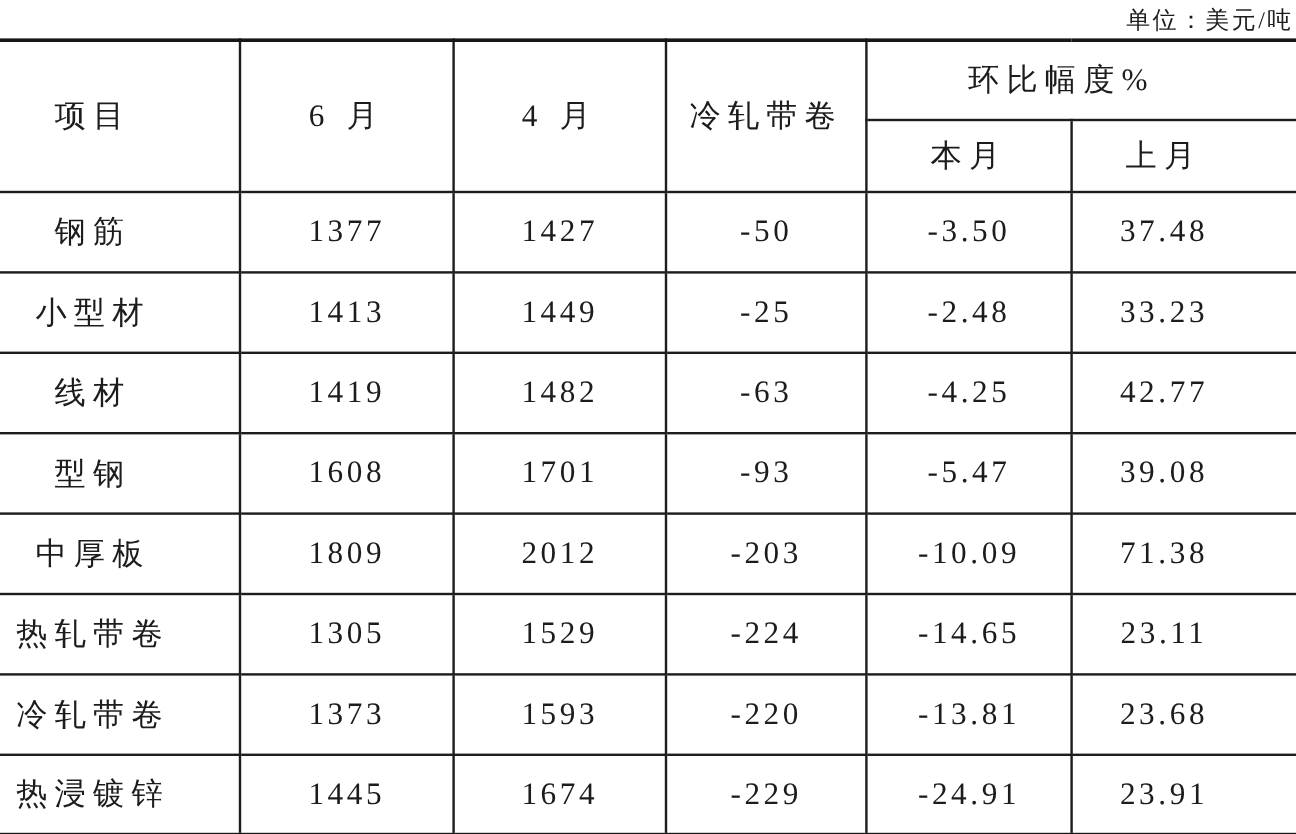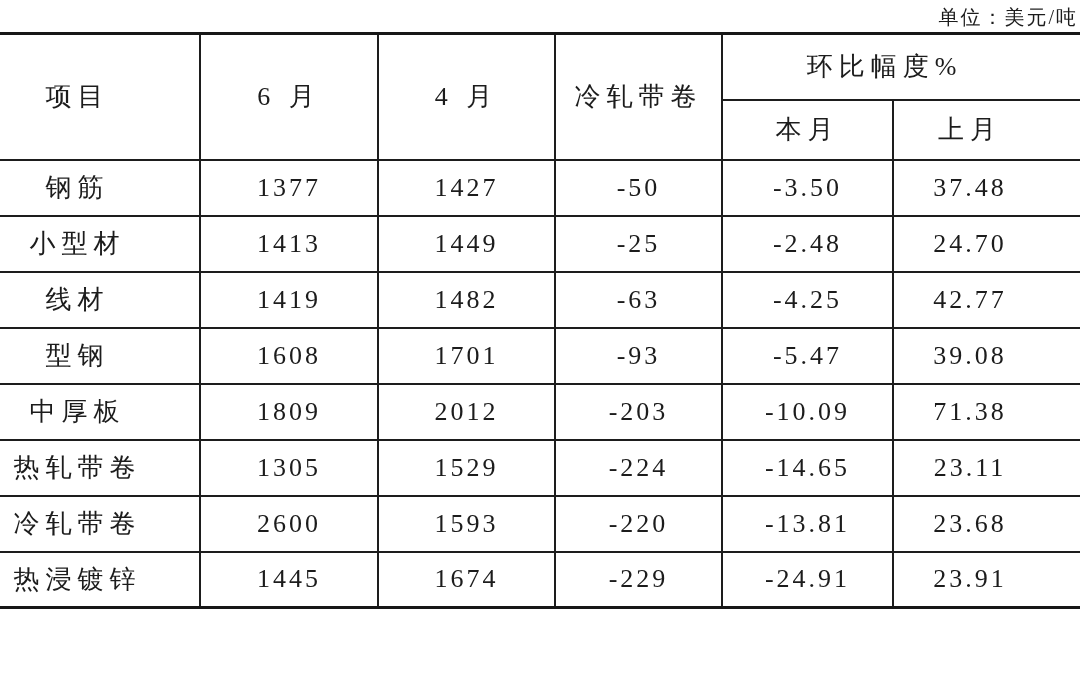--- a/index.html
+++ b/index.html
@@ -36,21 +36,21 @@
     overflow:hidden;
     white-space:nowrap;
   }
   
   .price-table .c1{border-left:none;padding-right:44px;}
   .price-table .c6{border-right:none;padding-right:34px;}
   .price-table .cjk{letter-spacing:6px;}
   .price-table .num{letter-spacing:3px;}
   tr.hrow1{height:66px;}
   tr.hrow2{height:60px;}
-  tbody tr.data-row{height:56px;}
+  tbody tr.data-row{height:67px;}
 </style>
 </head>
 <body>
 
 <div class="unit-row">单位：美元/吨</div>
 
 <table class="price-table">
   <colgroup>
     <col style="width:200px">
       <col style="width:178px">
@@ -80,21 +80,21 @@
       <td class="num">-50</td>
       <td class="num">-3.50</td>
       <td class="c6 num">37.48</td>
     </tr>
     <tr class="data-row">
       <td class="c1 cjk">小型材</td>
       <td class="num">1413</td>
       <td class="num">1449</td>
       <td class="num">-25</td>
       <td class="num">-2.48</td>
-      <td class="c6 num">24.70</td>
+      <td class="c6 num">33.23</td>
     </tr>
     <tr class="data-row">
       <td class="c1 cjk">线材</td>
       <td class="num">1419</td>
       <td class="num">1482</td>
       <td class="num">-63</td>
       <td class="num">-4.25</td>
       <td class="c6 num">42.77</td>
     </tr>
     <tr class="data-row">
@@ -116,21 +116,21 @@
     <tr class="data-row">
       <td class="c1 cjk">热轧带卷</td>
       <td class="num">1305</td>
       <td class="num">1529</td>
       <td class="num">-224</td>
       <td class="num">-14.65</td>
       <td class="c6 num">23.11</td>
     </tr>
     <tr class="data-row">
       <td class="c1 cjk">冷轧带卷</td>
-      <td class="num">2600</td>
+      <td class="num">1373</td>
       <td class="num">1593</td>
       <td class="num">-220</td>
       <td class="num">-13.81</td>
       <td class="c6 num">23.68</td>
     </tr>
     <tr class="data-row">
       <td class="c1 cjk">热浸镀锌</td>
       <td class="num">1445</td>
       <td class="num">1674</td>
       <td class="num">-229</td>

